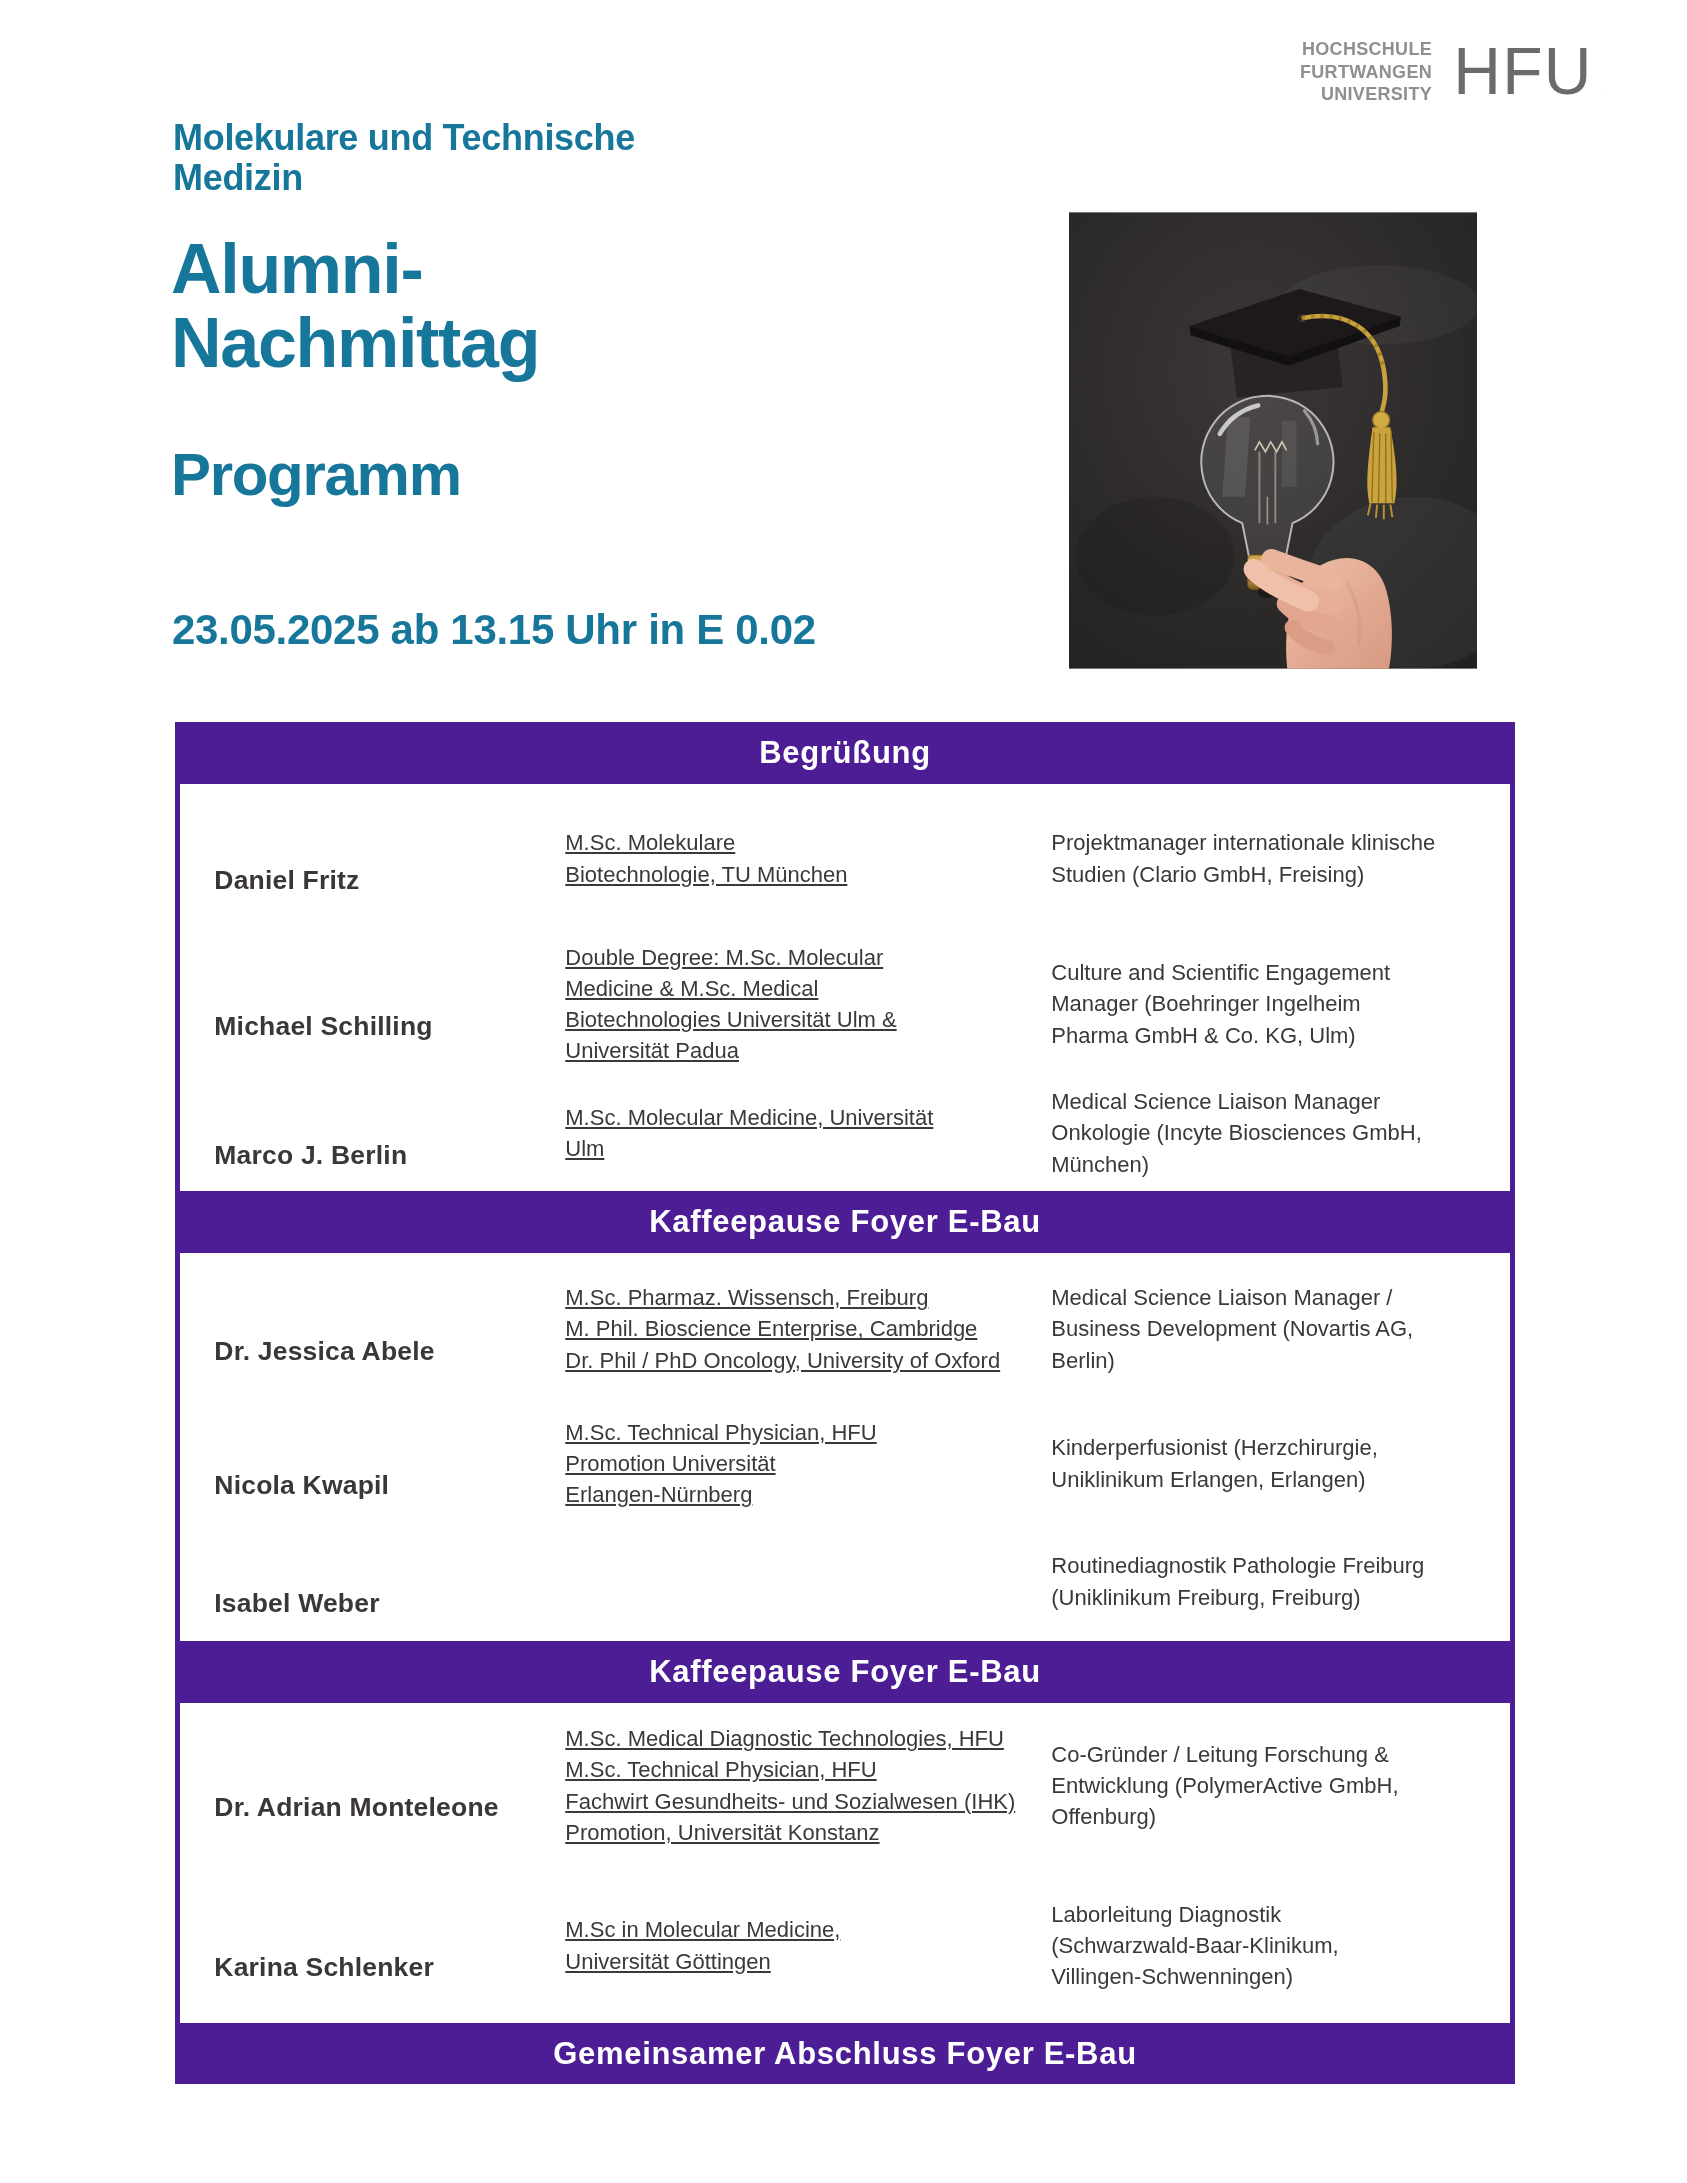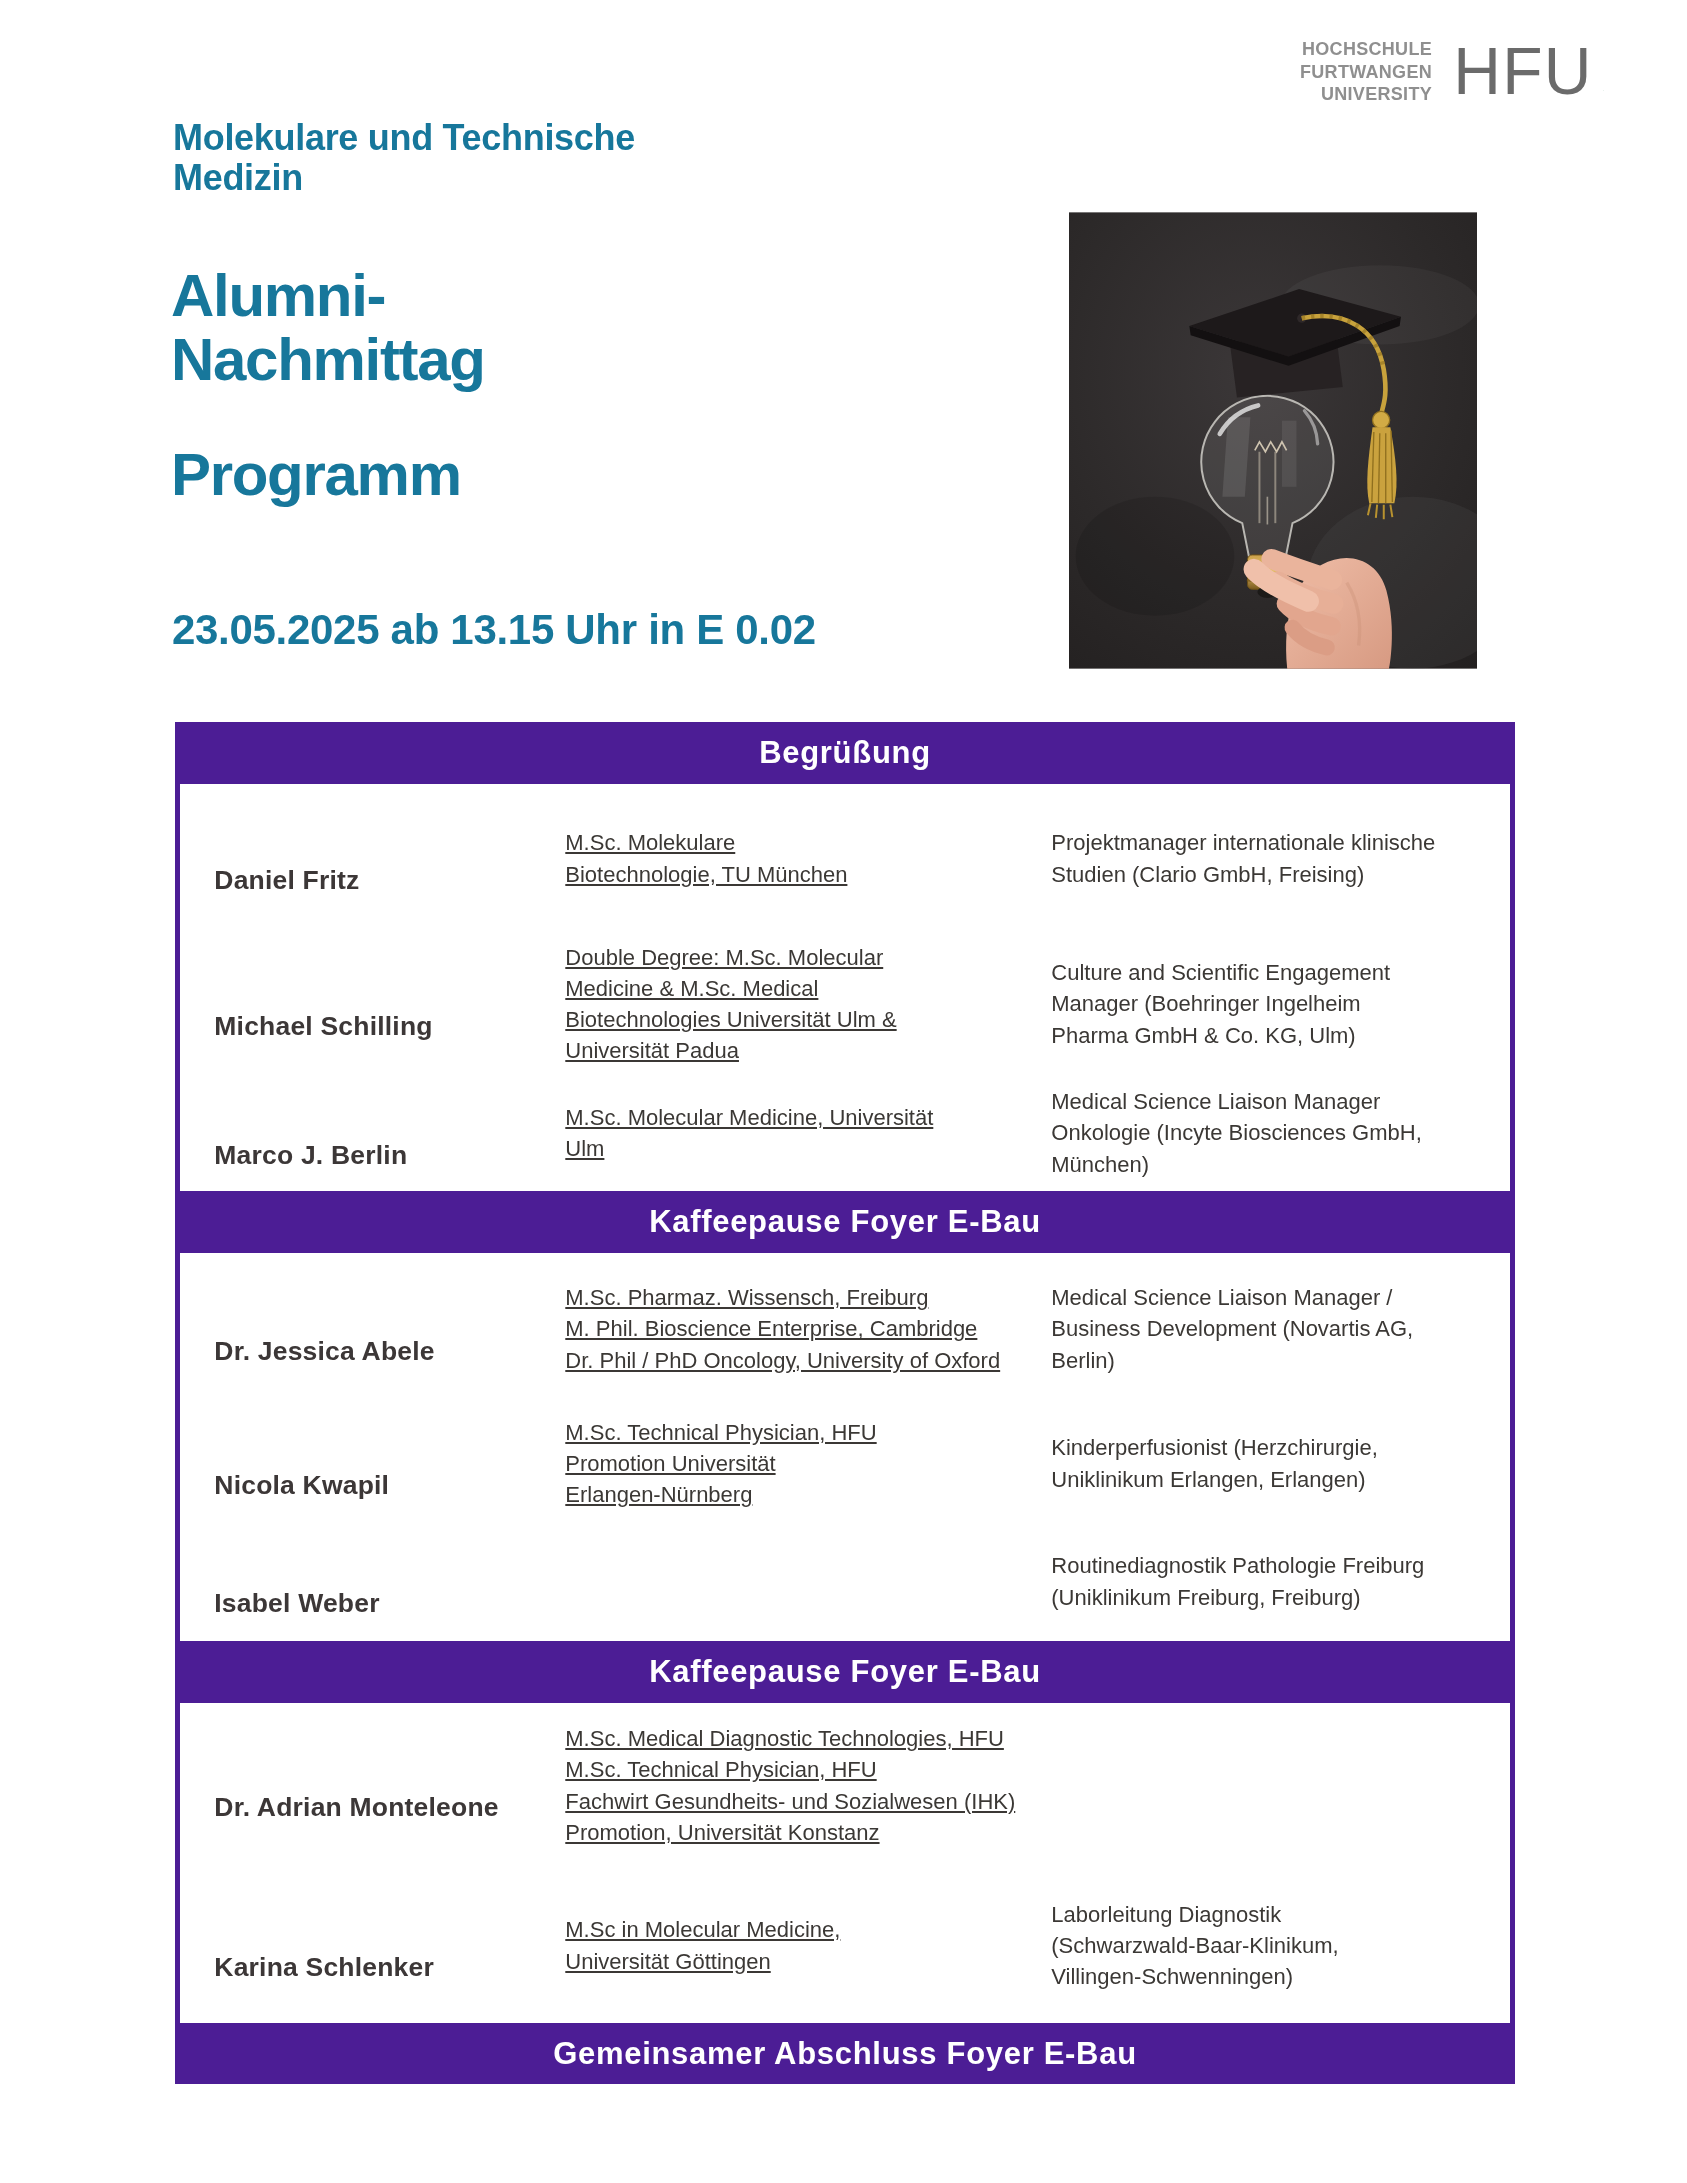--- a/index.html
+++ b/index.html
@@ -10,22 +10,22 @@
   }
 
   
   .program-label {
     position:absolute; left:173px; top:118px;
     font-size:36px; font-weight:bold; color:#17779B;
     line-height:1.12; letter-spacing:-0.3px;
   }
   .big-title {
     position:absolute; left:171px; top:232px;
-    font-size:60px; font-weight:bold; color:#17779B;
-    line-height:1.06; letter-spacing:-1.3px;margin-top:32px;
+    font-size:70px; font-weight:bold; color:#17779B;
+    line-height:1.06; letter-spacing:-1.3px;
   }
   .sub-title {
     position:absolute; left:171px; top:445px;
     font-size:60px; font-weight:bold; color:#17779B;
     line-height:1.0; letter-spacing:-1.3px;
   }
   .date-line {
     position:absolute; left:172px; top:606px;
     font-size:42px; font-weight:bold; color:#17779B;
     letter-spacing:-0.3px;
@@ -245,20 +245,23 @@
 
     <div class="band bh-93">Kaffeepause Foyer E-Bau</div>
 
     <div class="section">
       <div class="row rh-250">
         <div class="cell name">Dr. Adrian Monteleone</div>
         <div class="cell degree">M.Sc. Medical Diagnostic Technologies, HFU
 M.Sc. Technical Physician, HFU
 Fachwirt Gesundheits- und Sozialwesen (IHK)
 Promotion, Universität Konstanz</div>
+        <div class="cell position">Co-Gründer / Leitung Forschung &amp;
+Entwicklung (PolymerActive GmbH,
+Offenburg)</div>
       </div>
       <div class="row rh-235">
         <div class="cell name">Karina Schlenker</div>
         <div class="cell degree">M.Sc in Molecular Medicine,
 Universität Göttingen</div>
         <div class="cell position">Laborleitung Diagnostik
 (Schwarzwald-Baar-Klinikum,
 Villingen-Schwenningen)</div>
       </div>
     </div>

